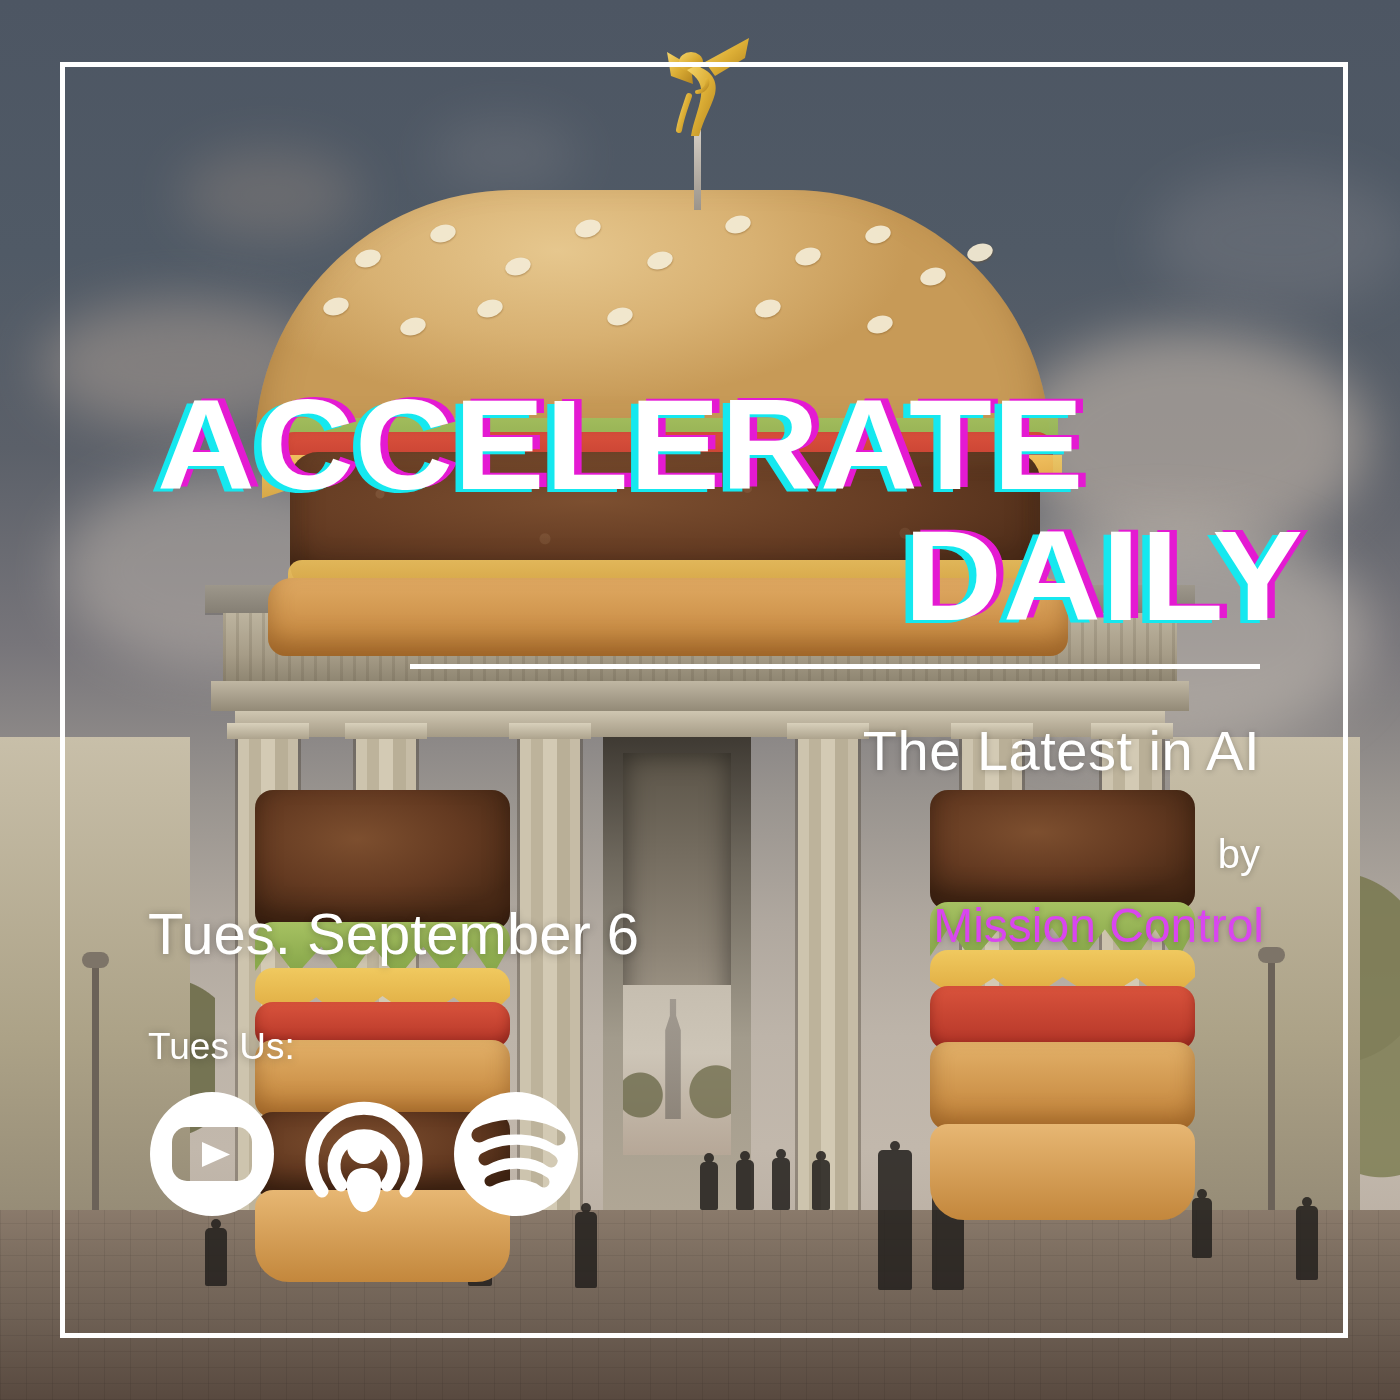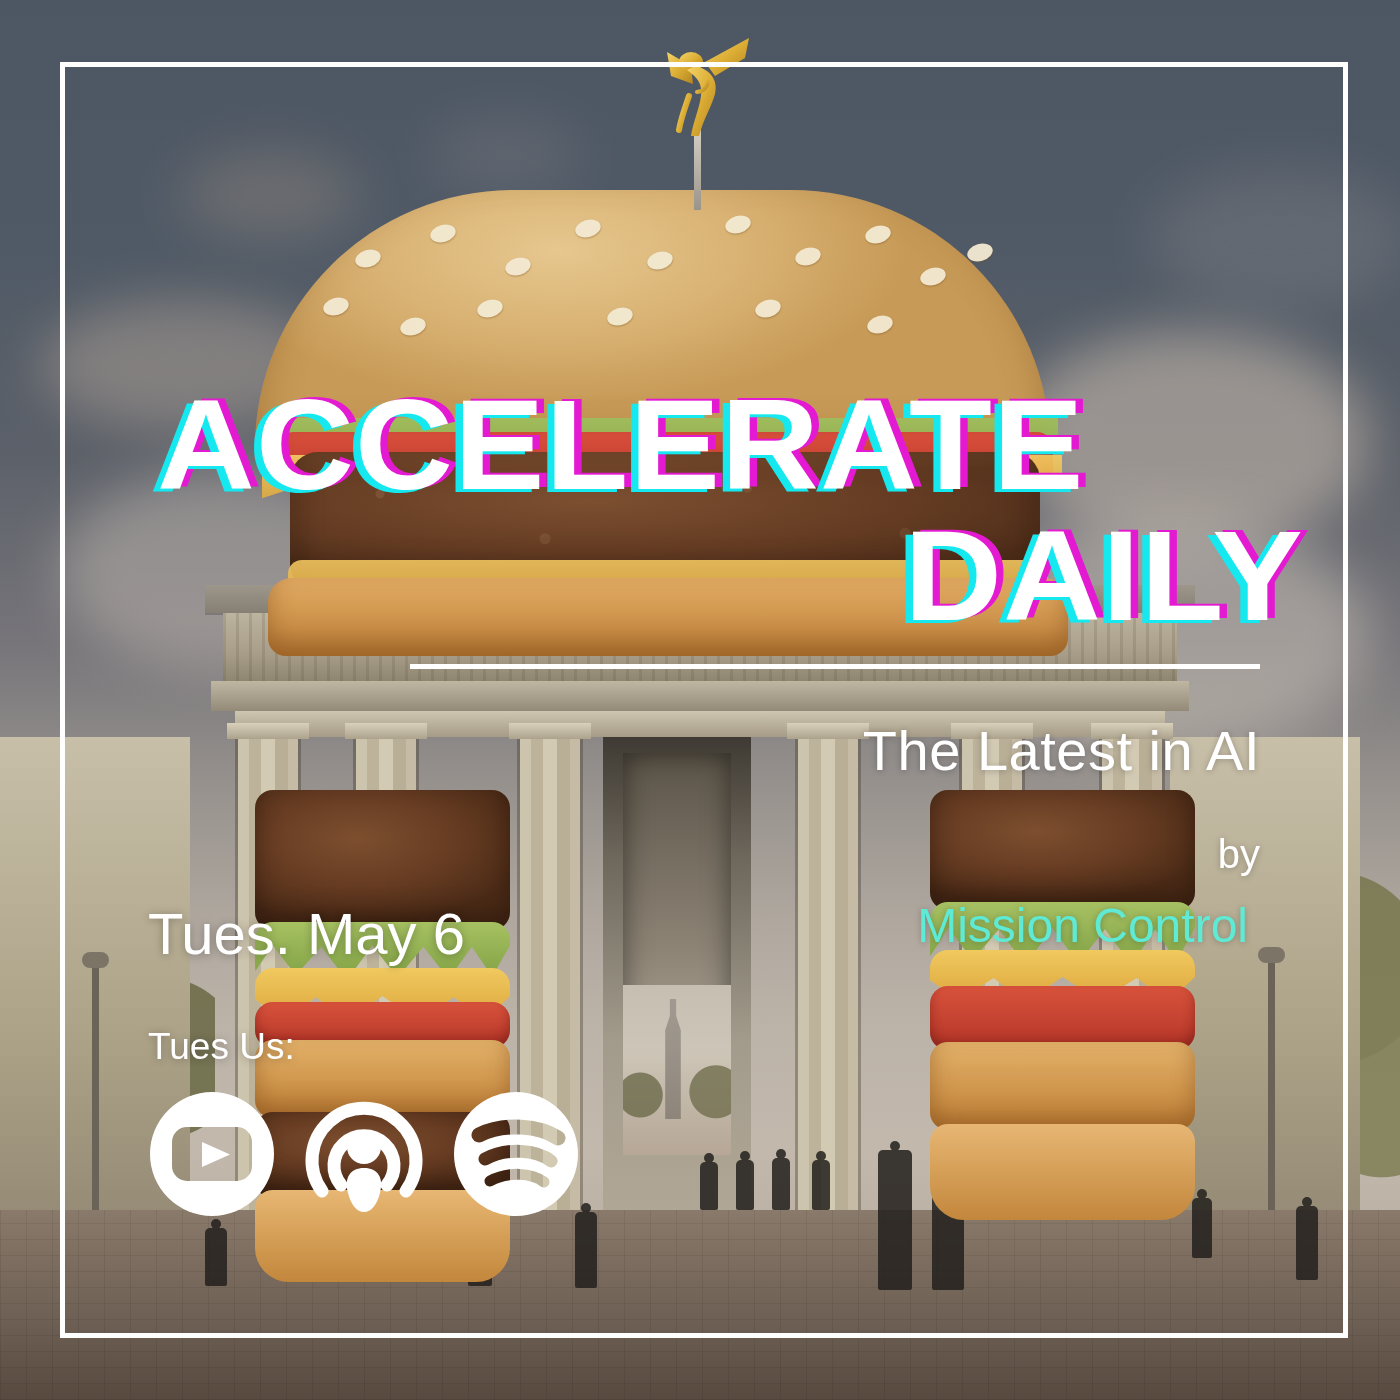--- a/index.html
+++ b/index.html
@@ -357,24 +357,24 @@
     position:absolute;
     right: 140px;
     top: 832px;
     font-size: 40px;
     color: #ffffff;
     text-align: right;
     text-shadow: 0 1px 6px rgba(0,0,0,.25);
   }
   .byline-name{
     position:absolute;
-    right: 152px;
+    right: 136px;
     top: 898px;
     font-size: 48px;
-    color: #5eead4;
+    color: #d946ef;
     text-align: right;
     text-shadow: 0 1px 6px rgba(0,0,0,.25);
   }
 
   .date{
     position:absolute;
     left: 148px;
     top: 900px;
     font-size: 58px;
     color: #ffffff;
@@ -531,21 +531,21 @@
       <span class="line l1">ACCELERATE</span>
       <span class="line l2">DAILY</span>
     </h1>
 
     <div class="divider"></div>
 
     <div class="subtitle">The Latest in AI</div>
     <div class="byline-by">by</div>
     <div class="byline-name">Mission Control</div>
 
-    <div class="date">Tues. May 6</div>
+    <div class="date">Tues. September 6</div>
     <div class="findus">Tues Us:</div>
 
     <div class="socials">
 
       <a class="social" href="#" aria-label="YouTube">
         <svg viewBox="0 0 128 128" width="128" height="128">
           <defs>
             <mask id="ytmask">
               <rect x="0" y="0" width="128" height="128" fill="#000"></rect>
               <circle cx="64" cy="64" r="62" fill="#fff"></circle>

